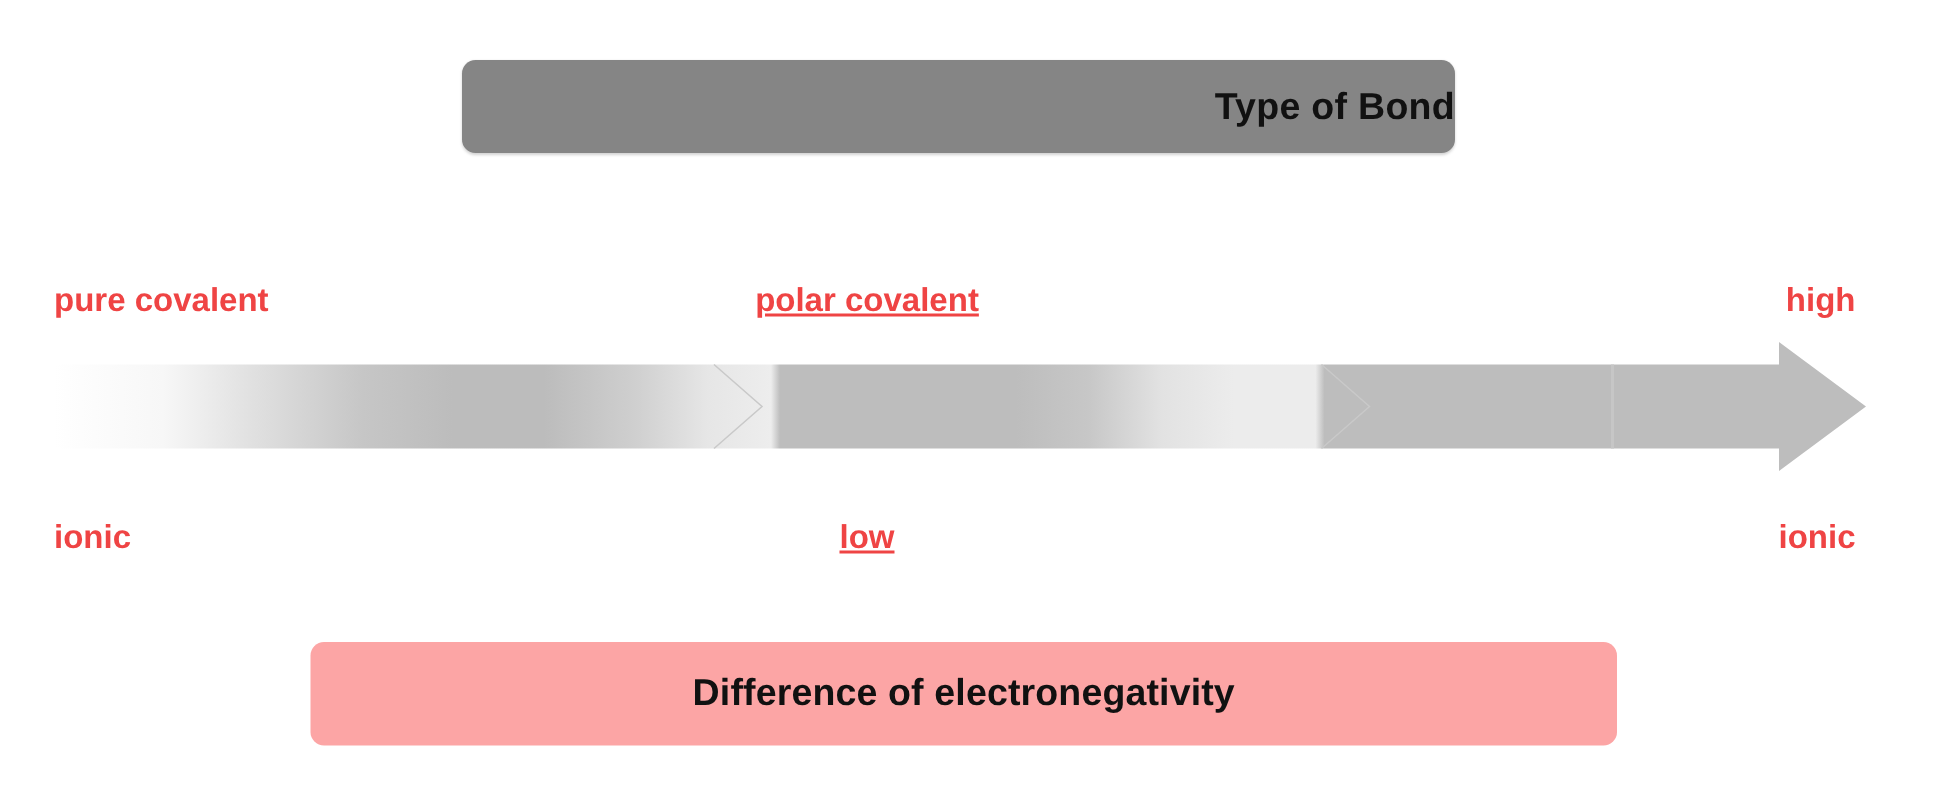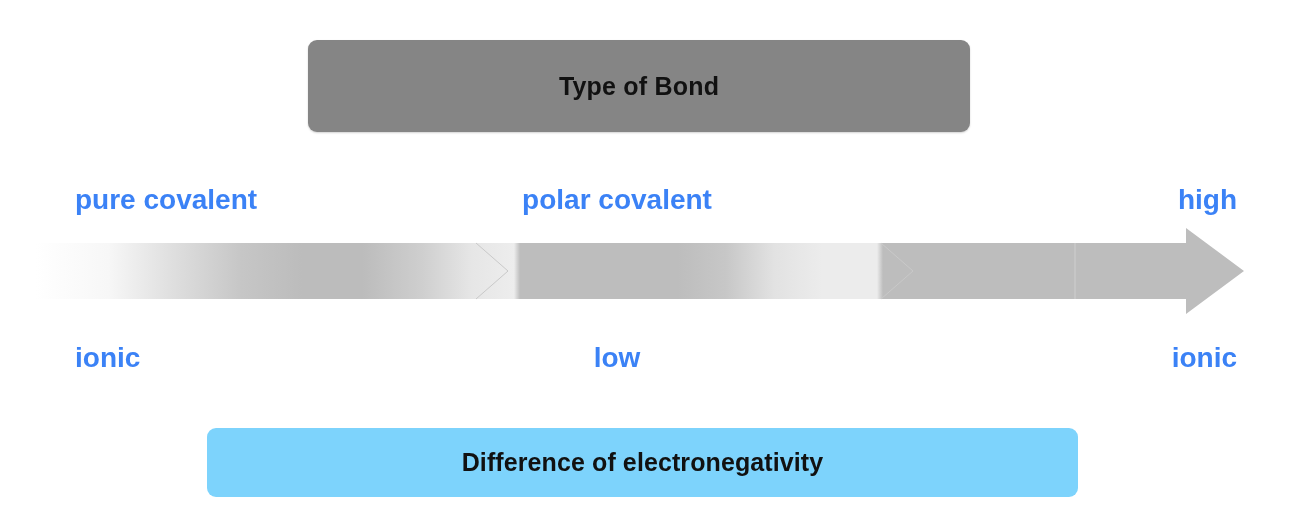--- a/index.html
+++ b/index.html
@@ -17,56 +17,55 @@
     background: #ffffff;
     overflow: hidden;
   }
 
   
   .header-bar {
     position: absolute;
     left: 308px;
     top: 40px;
     width: 662px;
-    height: 92px;
+    height: 62px;
     background: #858585;
     border-radius: 9px;
     box-shadow: 0 1px 2px rgba(0,0,0,0.18);
     display: flex;
     align-items: center;
-    justify-content: center;
+    justify-content: flex-end;
   }
   .header-bar-label {
     font-size: 25px;
     font-weight: bold;
     color: #111111;
     letter-spacing: 0.2px;
   }
 
   
   .label-row {
     position: absolute;
     left: 0;
     width: 1301px;
     height: 30px;
   }
   .label-row.top { top: 185px; }
   .label-row.bottom { top: 343px; }
 
   .axis-label {
     position: absolute;
-    font-size: 28px;
+    font-size: 22px;
     font-weight: bold;
-    color: #3b82f6;
+    color: #ef4444;
     white-space: nowrap;
     line-height: 30px;
-    margin-left: 39px;
   }
   .axis-label.left   { left: 36px; }
-  .axis-label.center { left: 0; width: 1156px; text-align: center; }
+  .axis-label.center { left: 0; width: 1156px; text-align: center; text-decoration: underline; }
   .axis-label.right  { right: 64px; }
 
   
   .arrow-wrap {
     position: absolute;
     left: 36px;
     top: 226px;
     width: 1210px;
     height: 90px;
   }
@@ -76,21 +75,21 @@
     height: 90px;
   }
 
   
   .footer-bar {
     position: absolute;
     left: 207px;
     top: 428px;
     width: 871px;
     height: 69px;
-    background: #7dd3fc;
+    background: #fca5a5;
     border-radius: 9px;
     display: flex;
     align-items: center;
     justify-content: center;
   }
   .footer-bar-label {
     font-size: 25px;
     font-weight: bold;
     color: #111111;
     letter-spacing: 0.1px;

